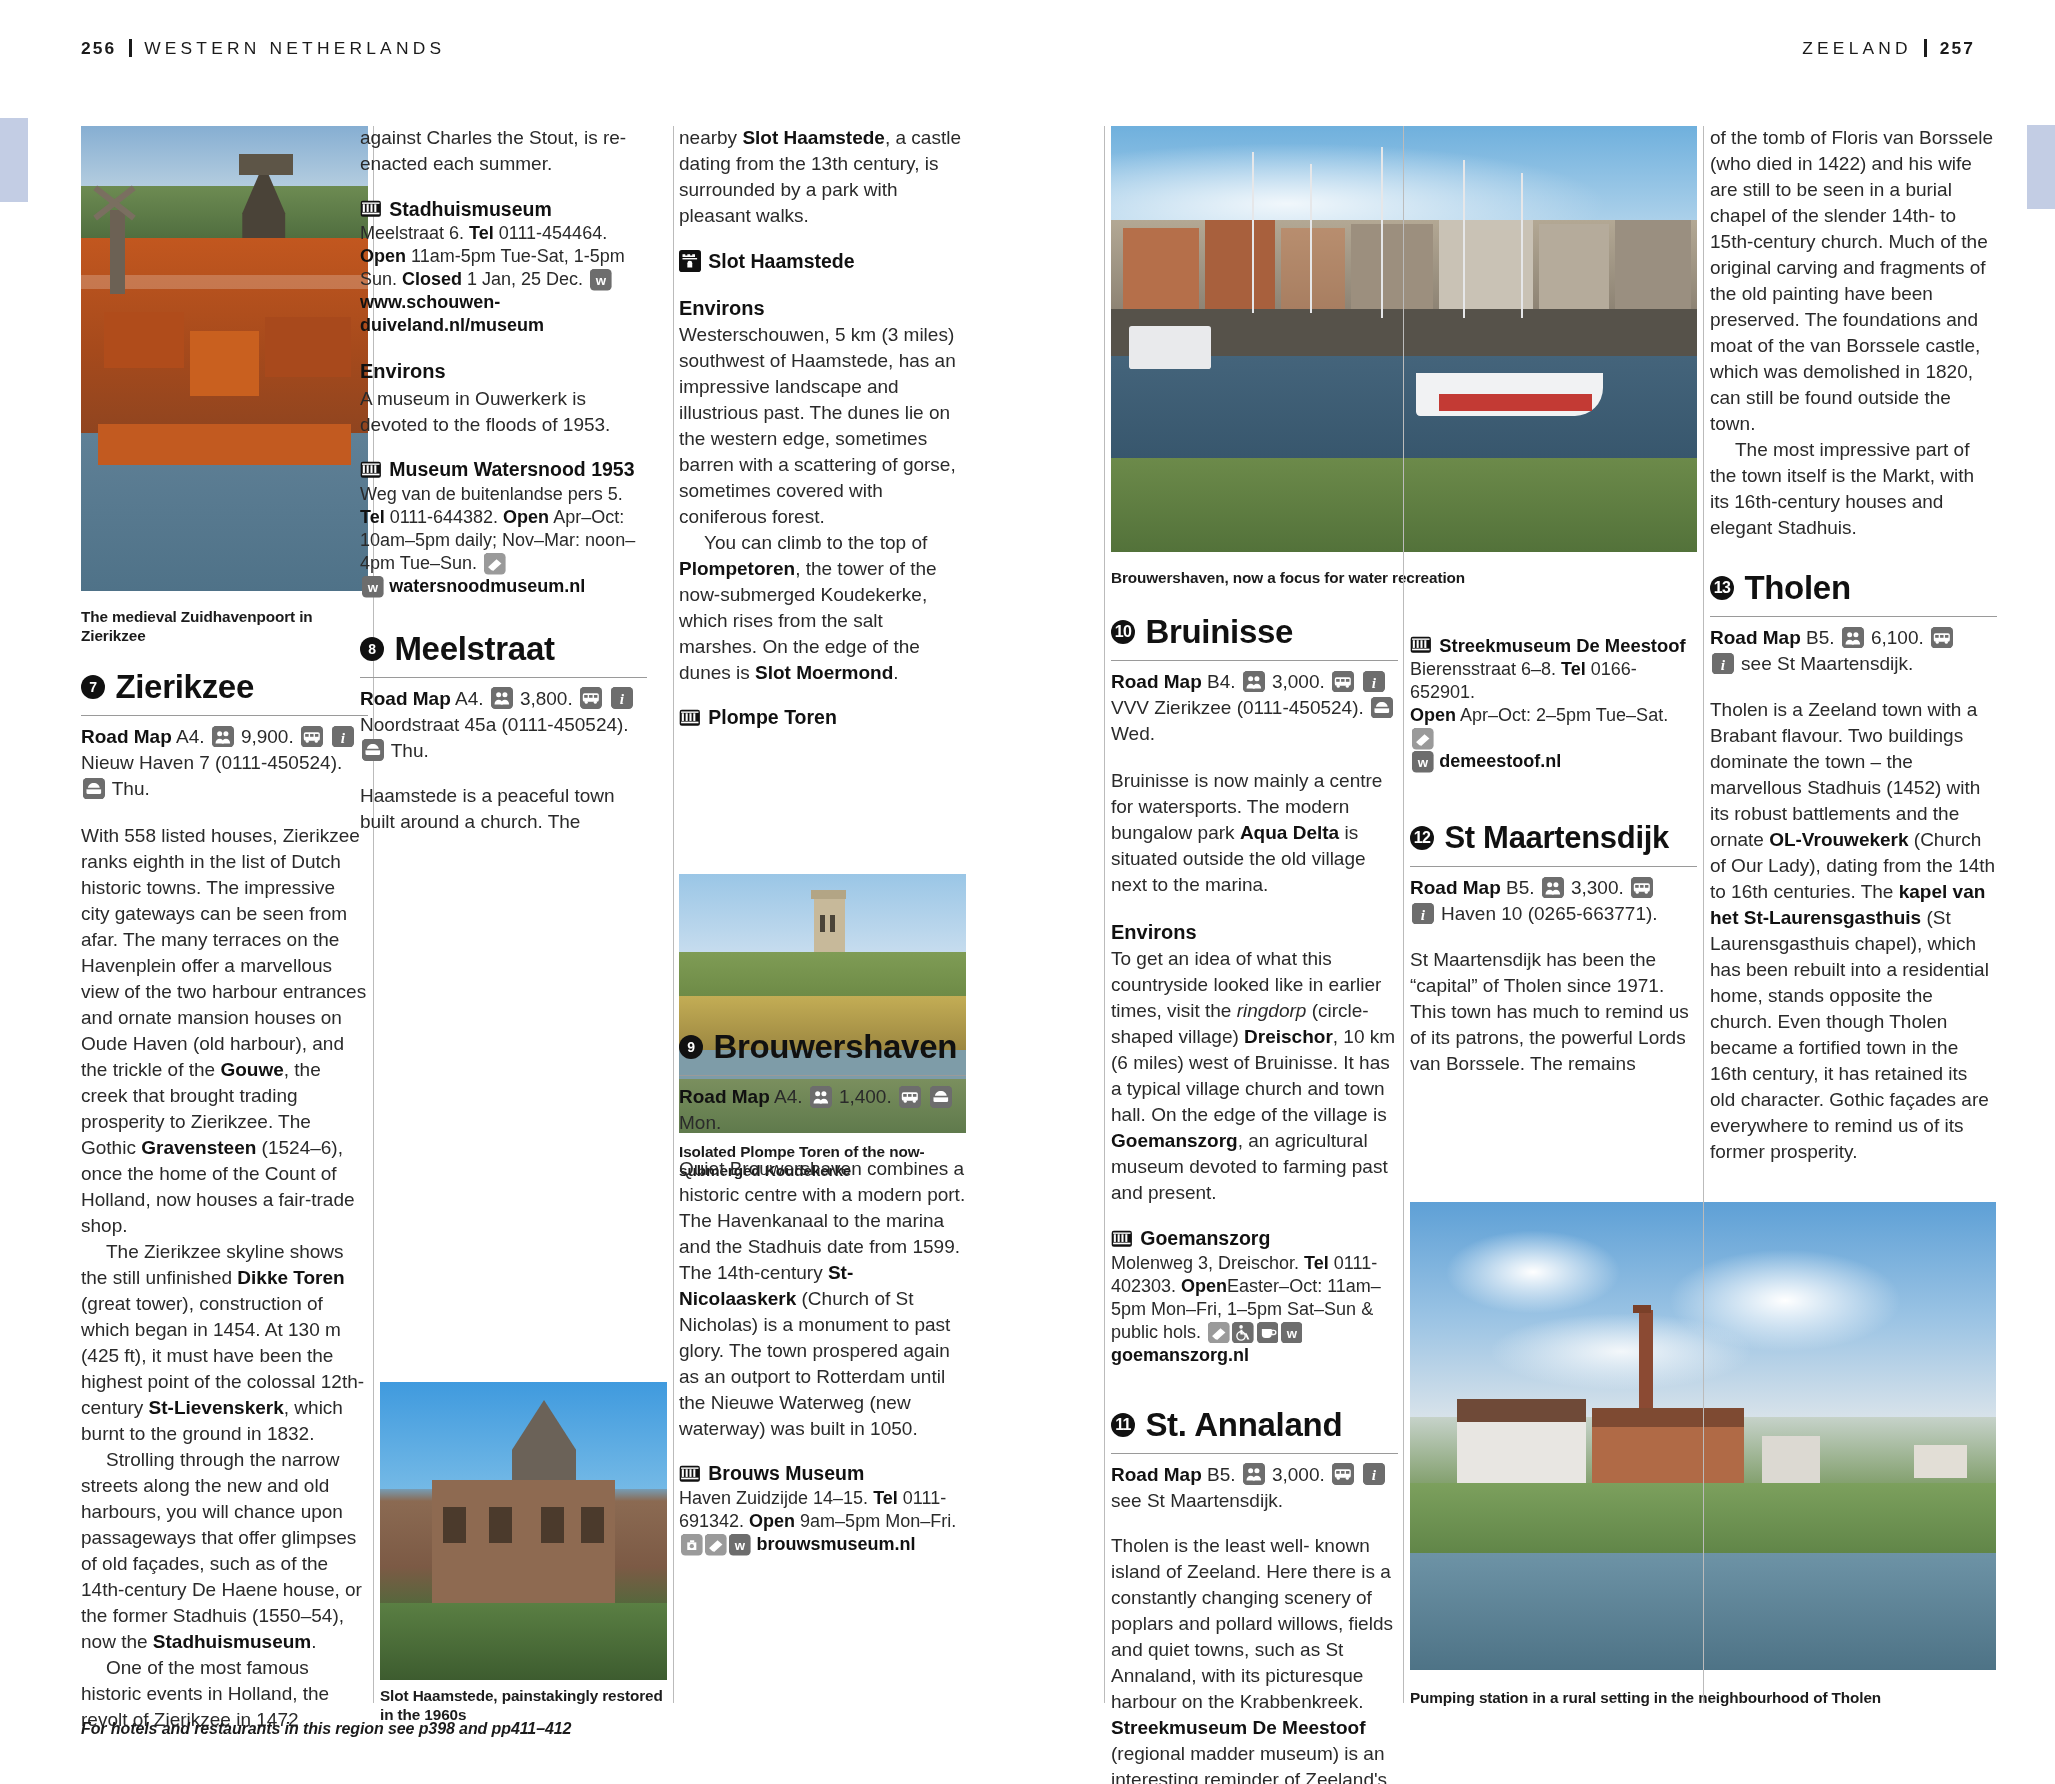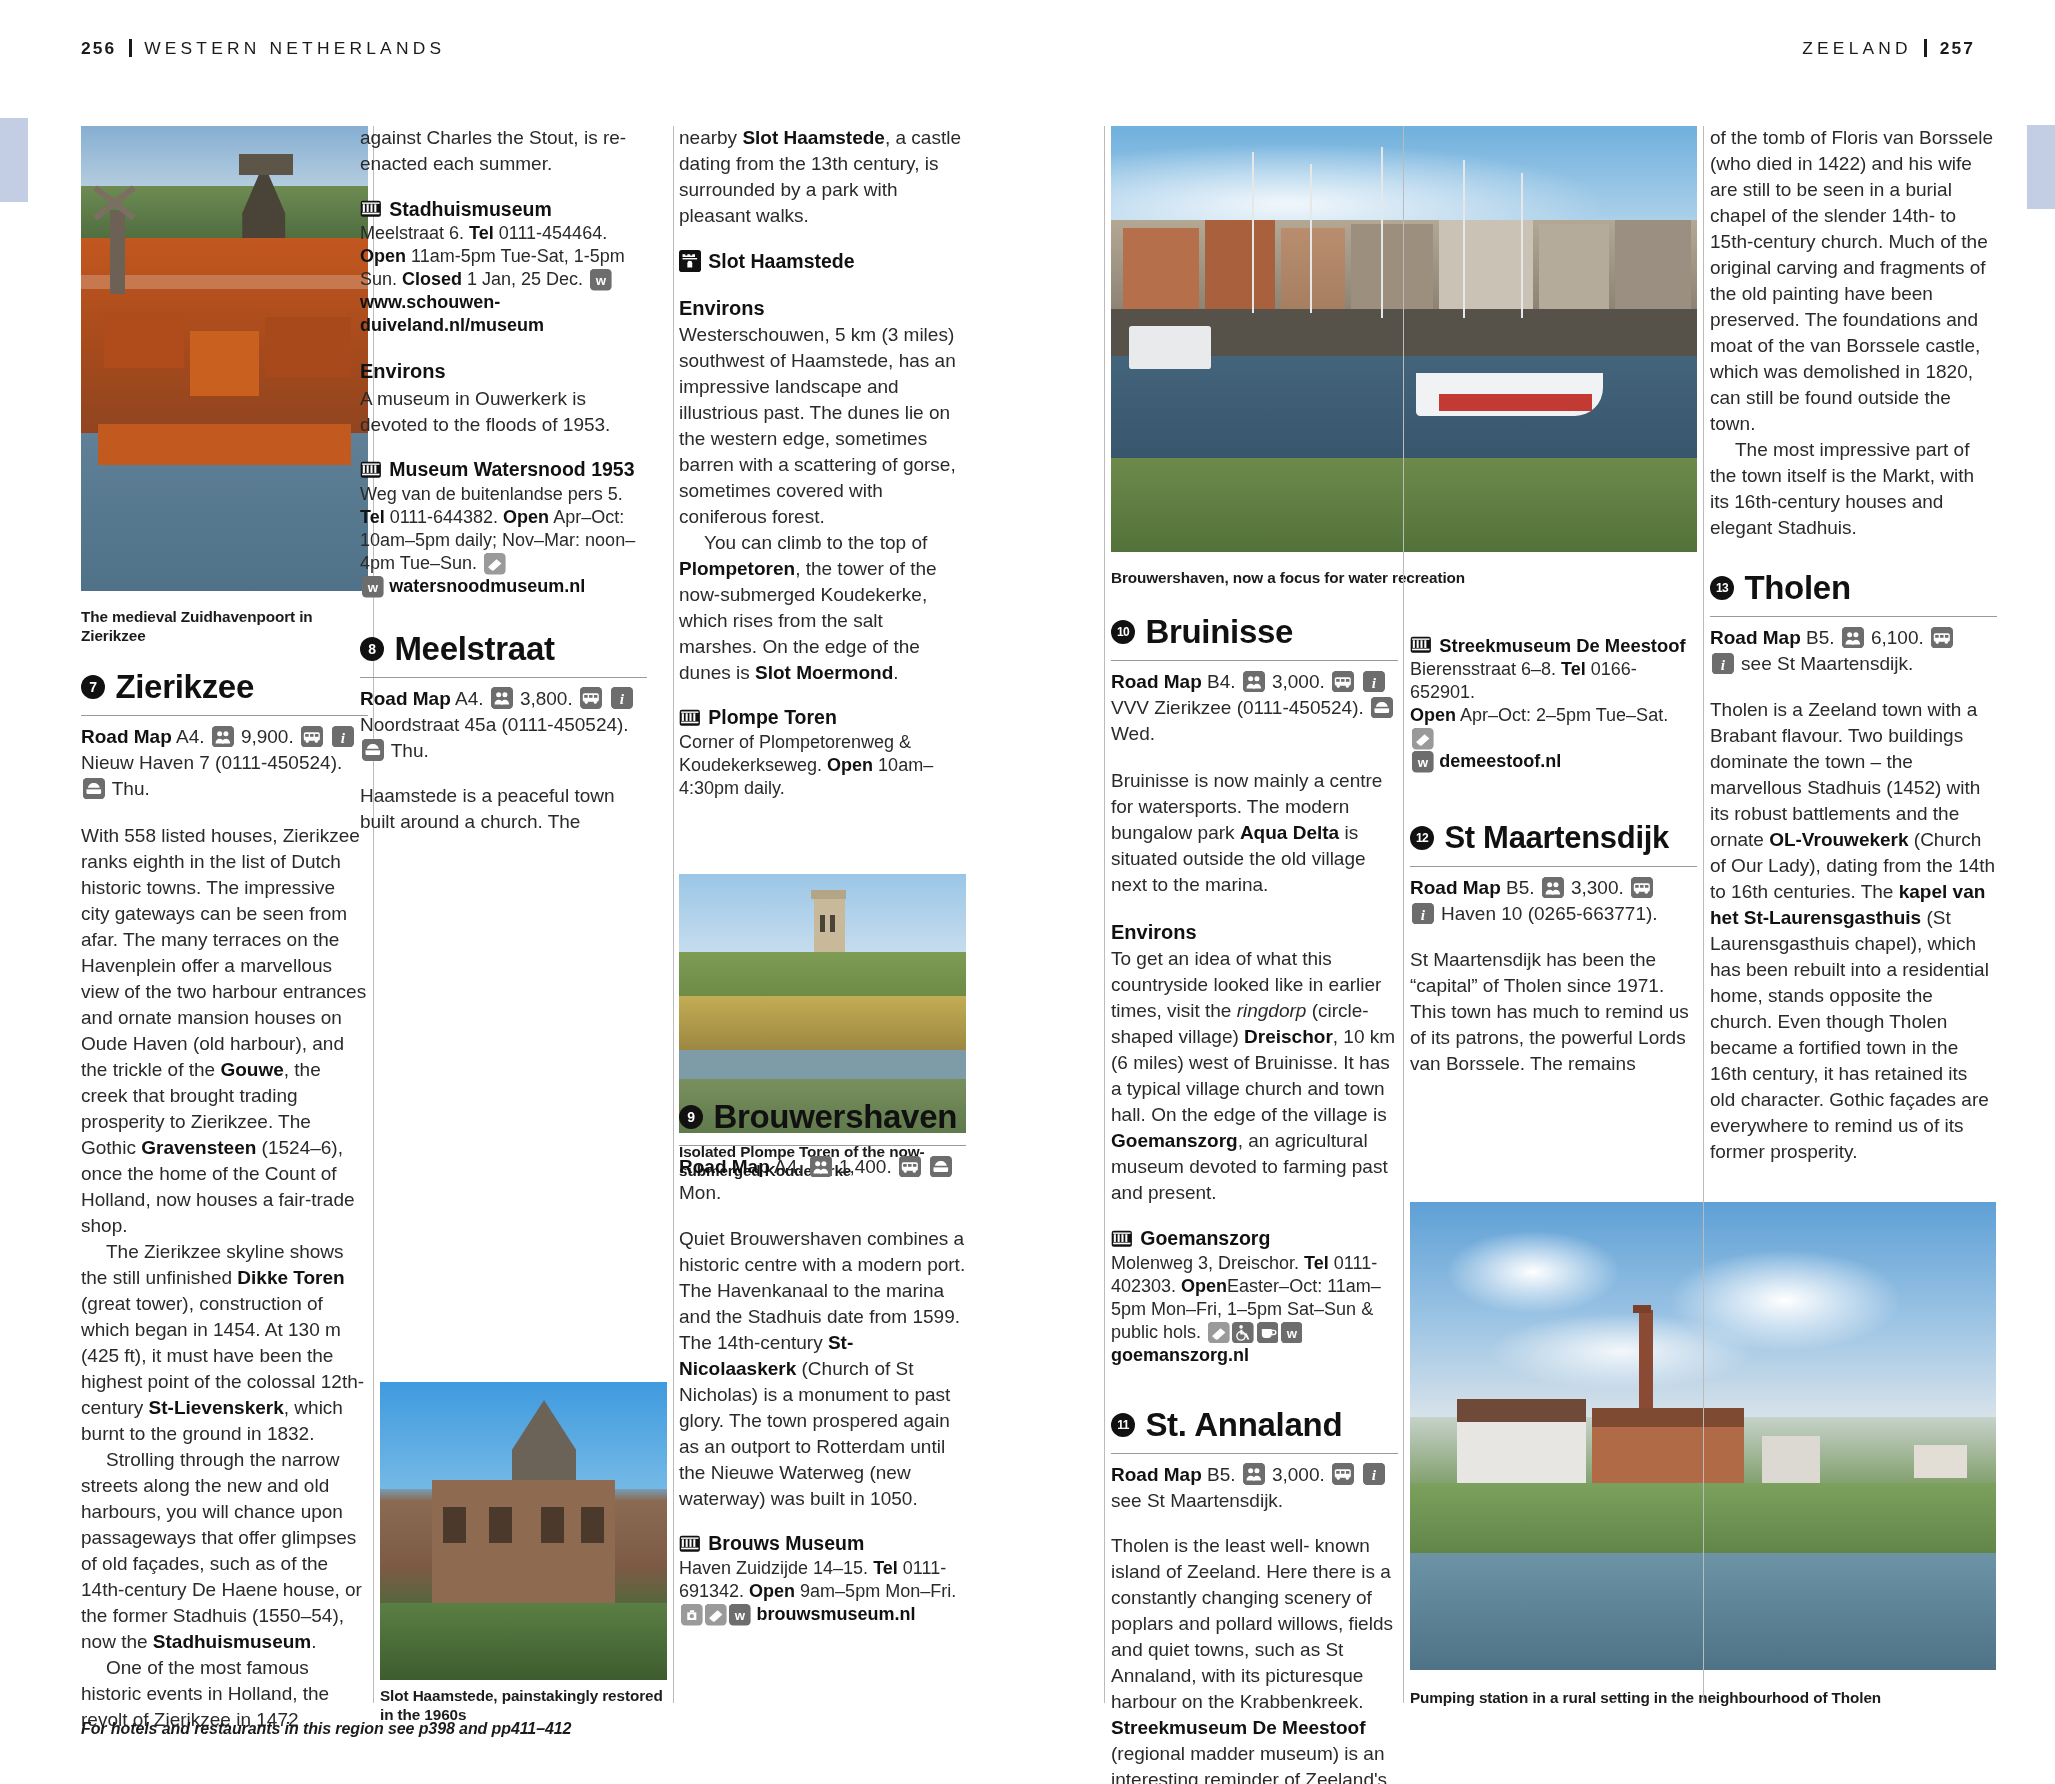--- a/index.html
+++ b/index.html
@@ -49,21 +49,21 @@
 
   
   .sight{margin-top:21px;}
   .sight-title{display:flex;align-items:center;gap:10.4px;font-size:33px;line-height:38px;font-weight:700;color:#111;letter-spacing:-0.3px;}
   .numbadge{
     display:inline-flex;align-items:center;justify-content:center;
     width:24px;height:24px;border-radius:50%;
     background:#111;color:#fff;font-size:14px;font-weight:700;
     flex:0 0 auto;line-height:1;
   }
-  .numbadge.two{font-size:12px;letter-spacing:-0.7px;}
+  .numbadge.two{font-size:16px;letter-spacing:-0.7px;}
   .sight-rule{height:0.7px;background:#9a9a9a;margin:9px 0 8.4px 0;}
   .sight-meta{font-size:19px;line-height:26px;}
 
   
   .listing{margin-top:19.5px;}
   .listing-head{font-size:19.5px;line-height:25px;font-weight:700;color:#111;display:flex;align-items:center;gap:7.7px;}
   .listing-body{font-size:18px;line-height:23px;margin-top:0.7px;}
 
   .envhead{font-size:20px;font-weight:700;color:#111;margin-top:21px;margin-bottom:1.4px;}
 
@@ -371,23 +371,20 @@
             <rect x="4" y="9" width="3" height="11" fill="#fff"></rect>
             <rect x="9.5" y="9" width="3" height="11" fill="#fff"></rect>
             <rect x="15" y="9" width="3" height="11" fill="#fff"></rect>
             <rect x="20.5" y="9" width="3" height="11" fill="#fff"></rect>
             <rect x="3" y="21" width="25" height="2.4" fill="#fff"></rect>
             <rect x="3" y="6.4" width="25" height="2" fill="#fff"></rect>
           </svg>
         </span>
       <span>Plompe Toren</span>
     </div>
-    <div class="listing-body">
-      <span>Corner of Plompetorenweg &amp; Koudekerkseweg. </span><b>Open</b><span> 10am–4:30pm daily.</span>
-    </div>
   </div>
 
   <div class="sight" style="margin-top:298px;">
     <div class="sight-title">
       <span class="numbadge">9</span>
       <span>Brouwershaven</span>
     </div>
     <div class="sight-rule"></div>
     <div class="sight-meta">
       <b>Road Map</b>

